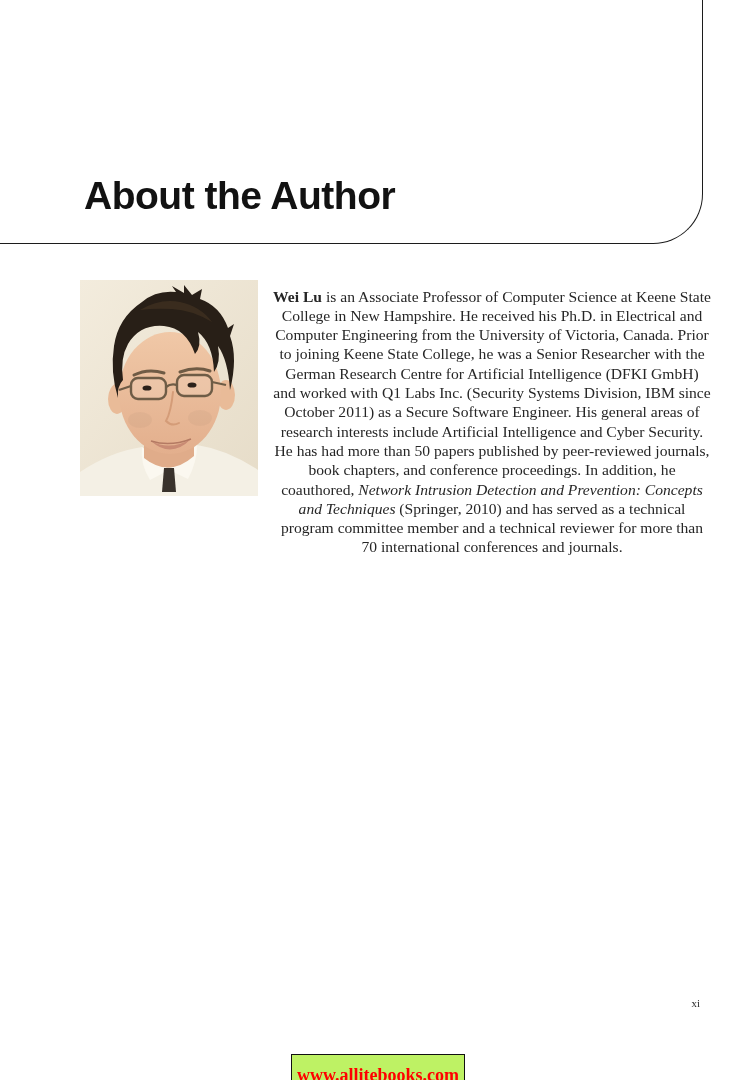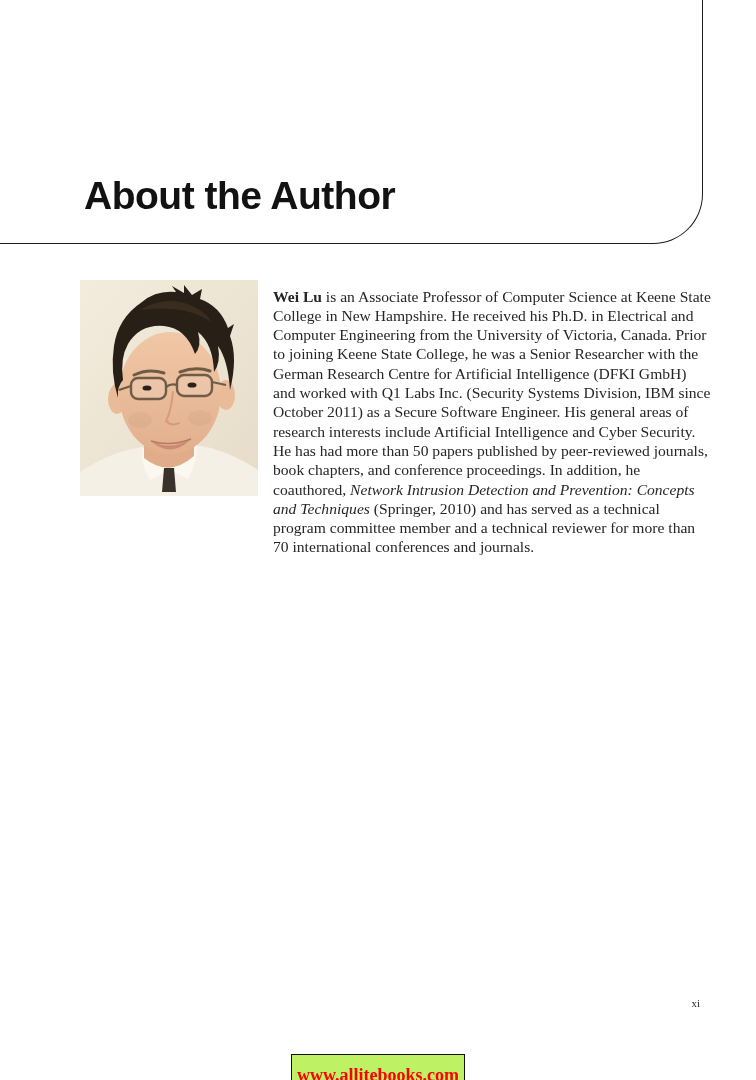--- a/index.html
+++ b/index.html
@@ -48,21 +48,21 @@
   }
   .author-photo svg { display: block; }
   .bio {
     position: absolute;
     left: 273px;
     top: 271px;
     width: 438px;
     font-size: 15.6px;
     line-height: 19.3px;
     color: #262626;
-    text-align: left;
+    text-align: center;
   }
   .bio .author-name { font-weight: bold; }
   .bio .book-title  { font-style: italic; }
   .folio {
     position: absolute;
     right: 56px;
     top: 997px;
     font-size: 11px;
     color: #2b2b2b;
   }

